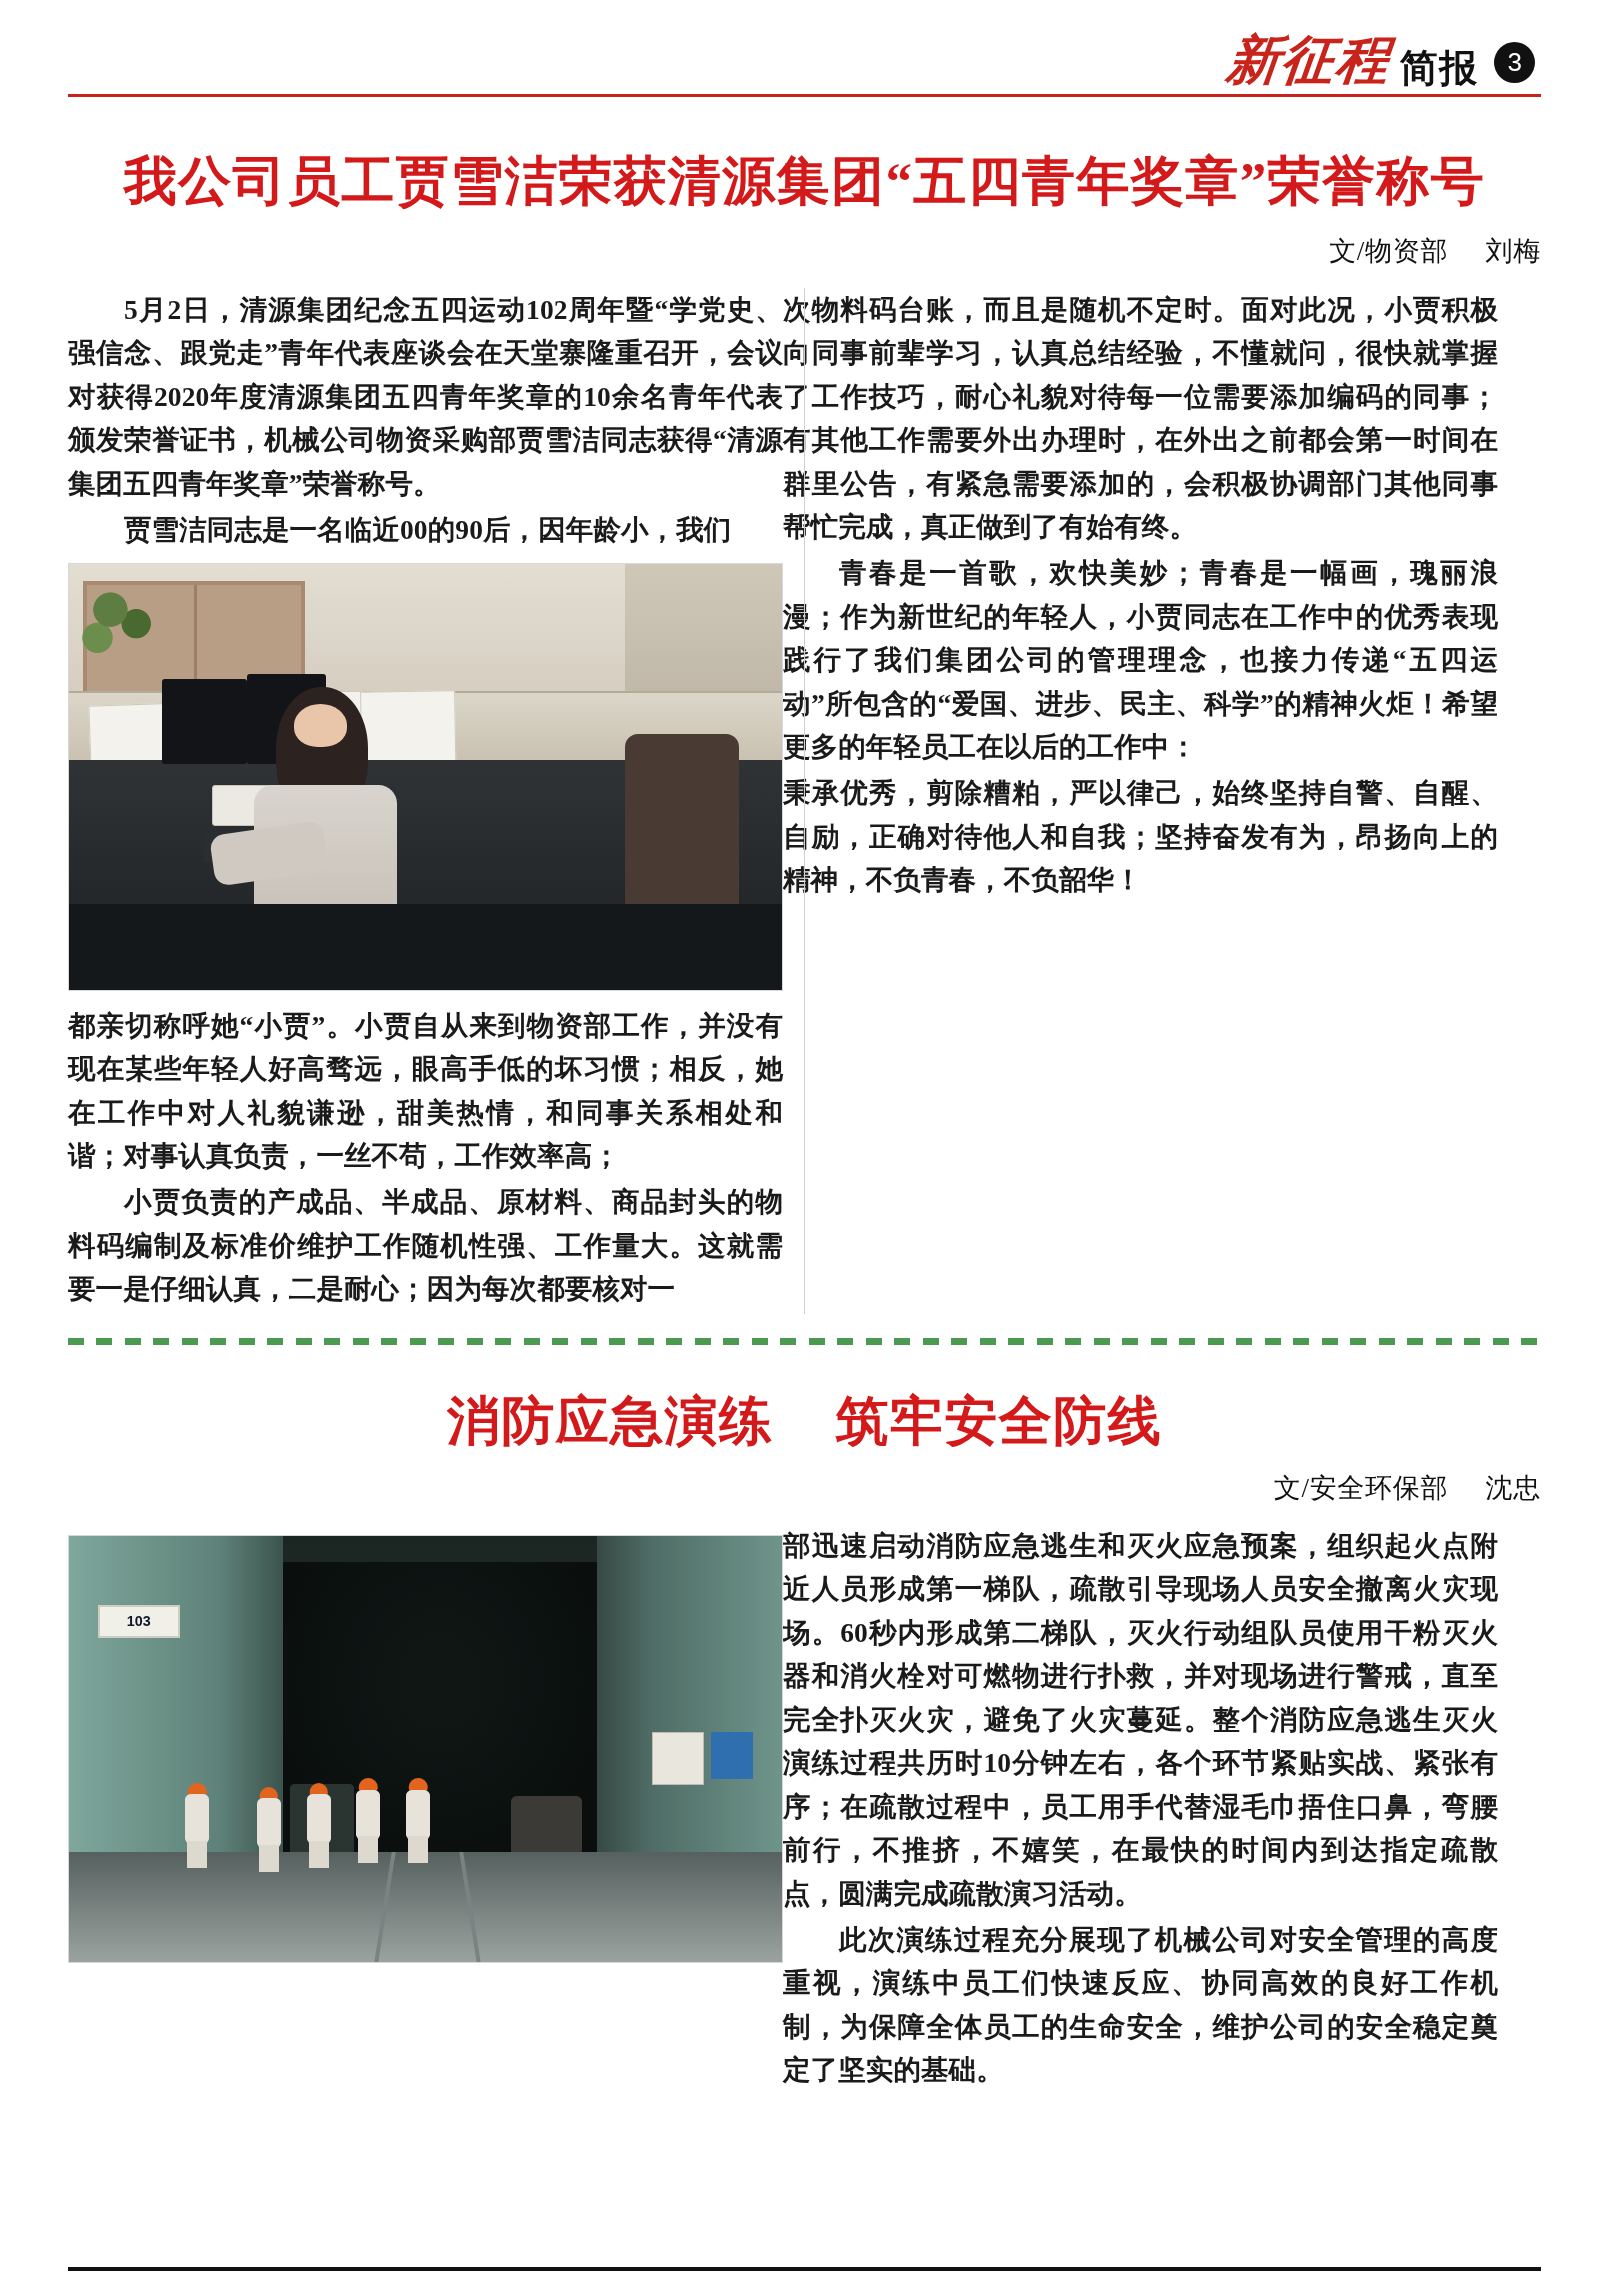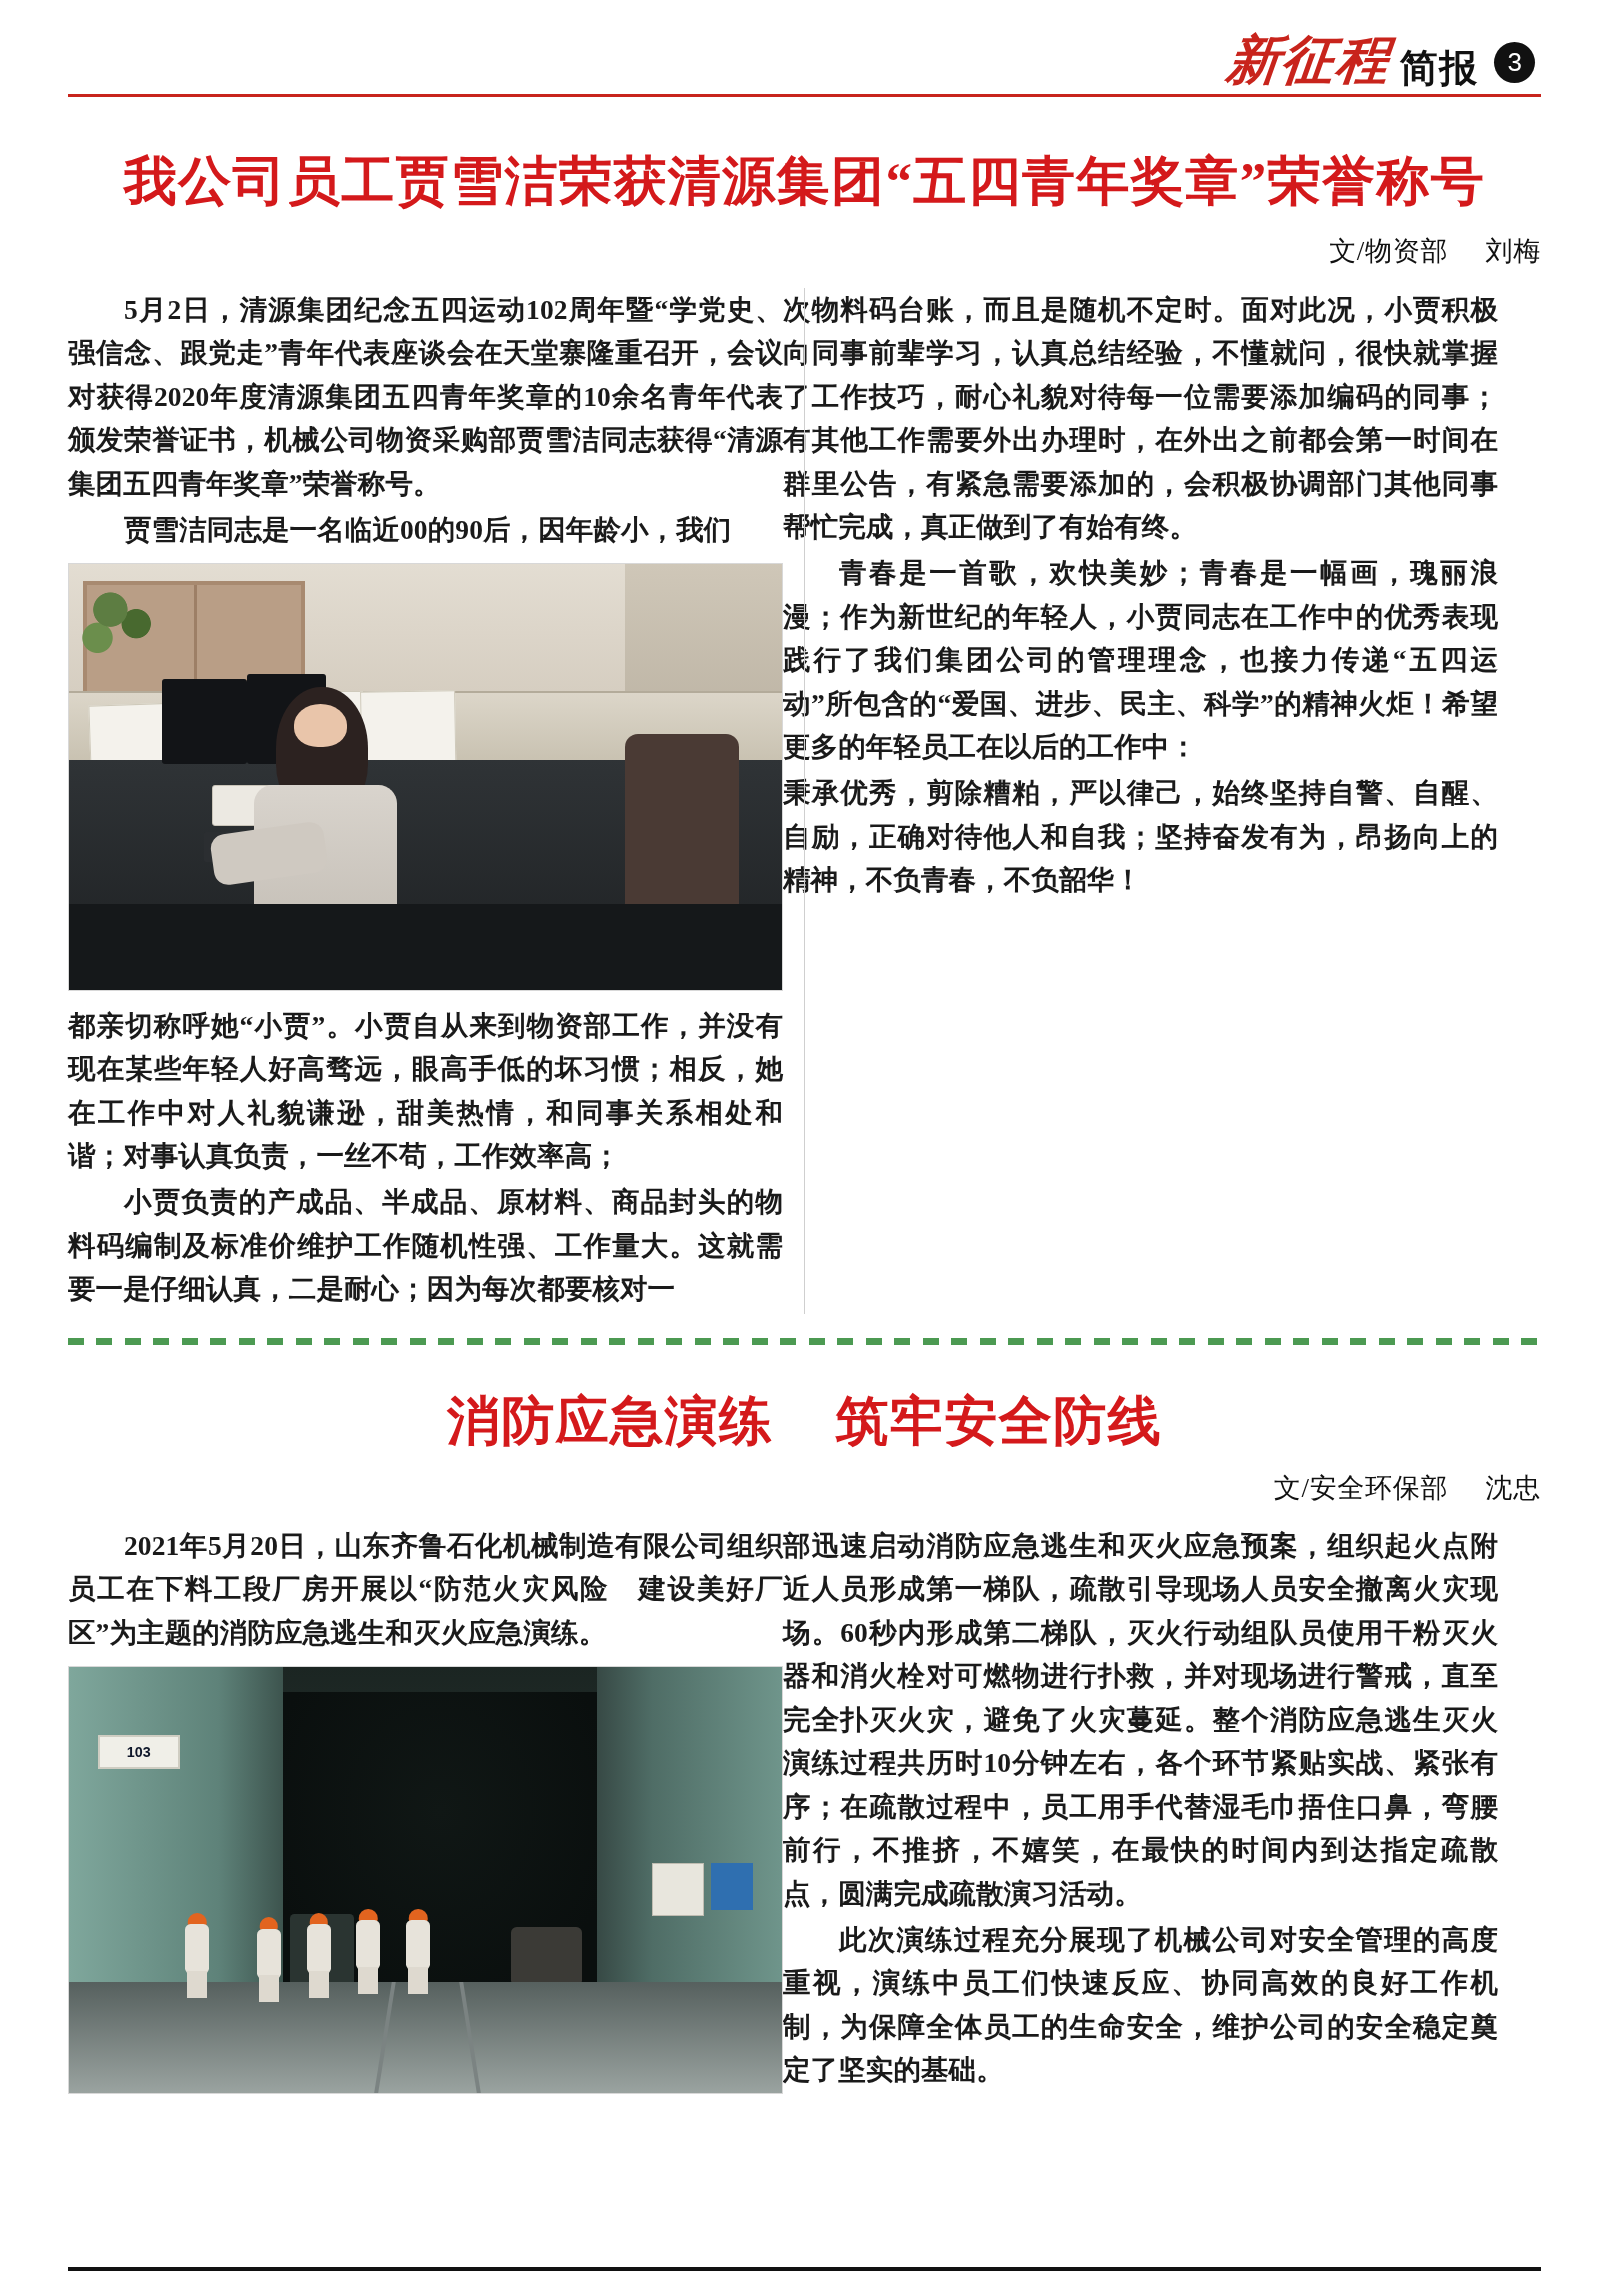--- a/index.html
+++ b/index.html
@@ -384,21 +384,20 @@
       <span class="gap"></span>
       <span>筑牢安全防线</span>
     </div>
     <div class="byline">
       <span>文/安全环保部</span>
       <span class="who">沈忠</span>
     </div>
 
     <div class="cols">
       <div class="col">
-        <p class="indent">2021年5月20日，山东齐鲁石化机械制造有限公司组织员工在下料工段厂房开展以“防范火灾风险　建设美好厂区”为主题的消防应急逃生和灭火应急演练。</p>
 
         <div class="photo drill">
           <div class="bg"></div>
           <div class="wall-l"></div>
           <div class="wall-r"></div>
           <div class="tunnel"></div>
           <div class="machine"></div>
           <div class="drum"></div>
           <div class="sign">103</div>
           <div class="poster"></div>

